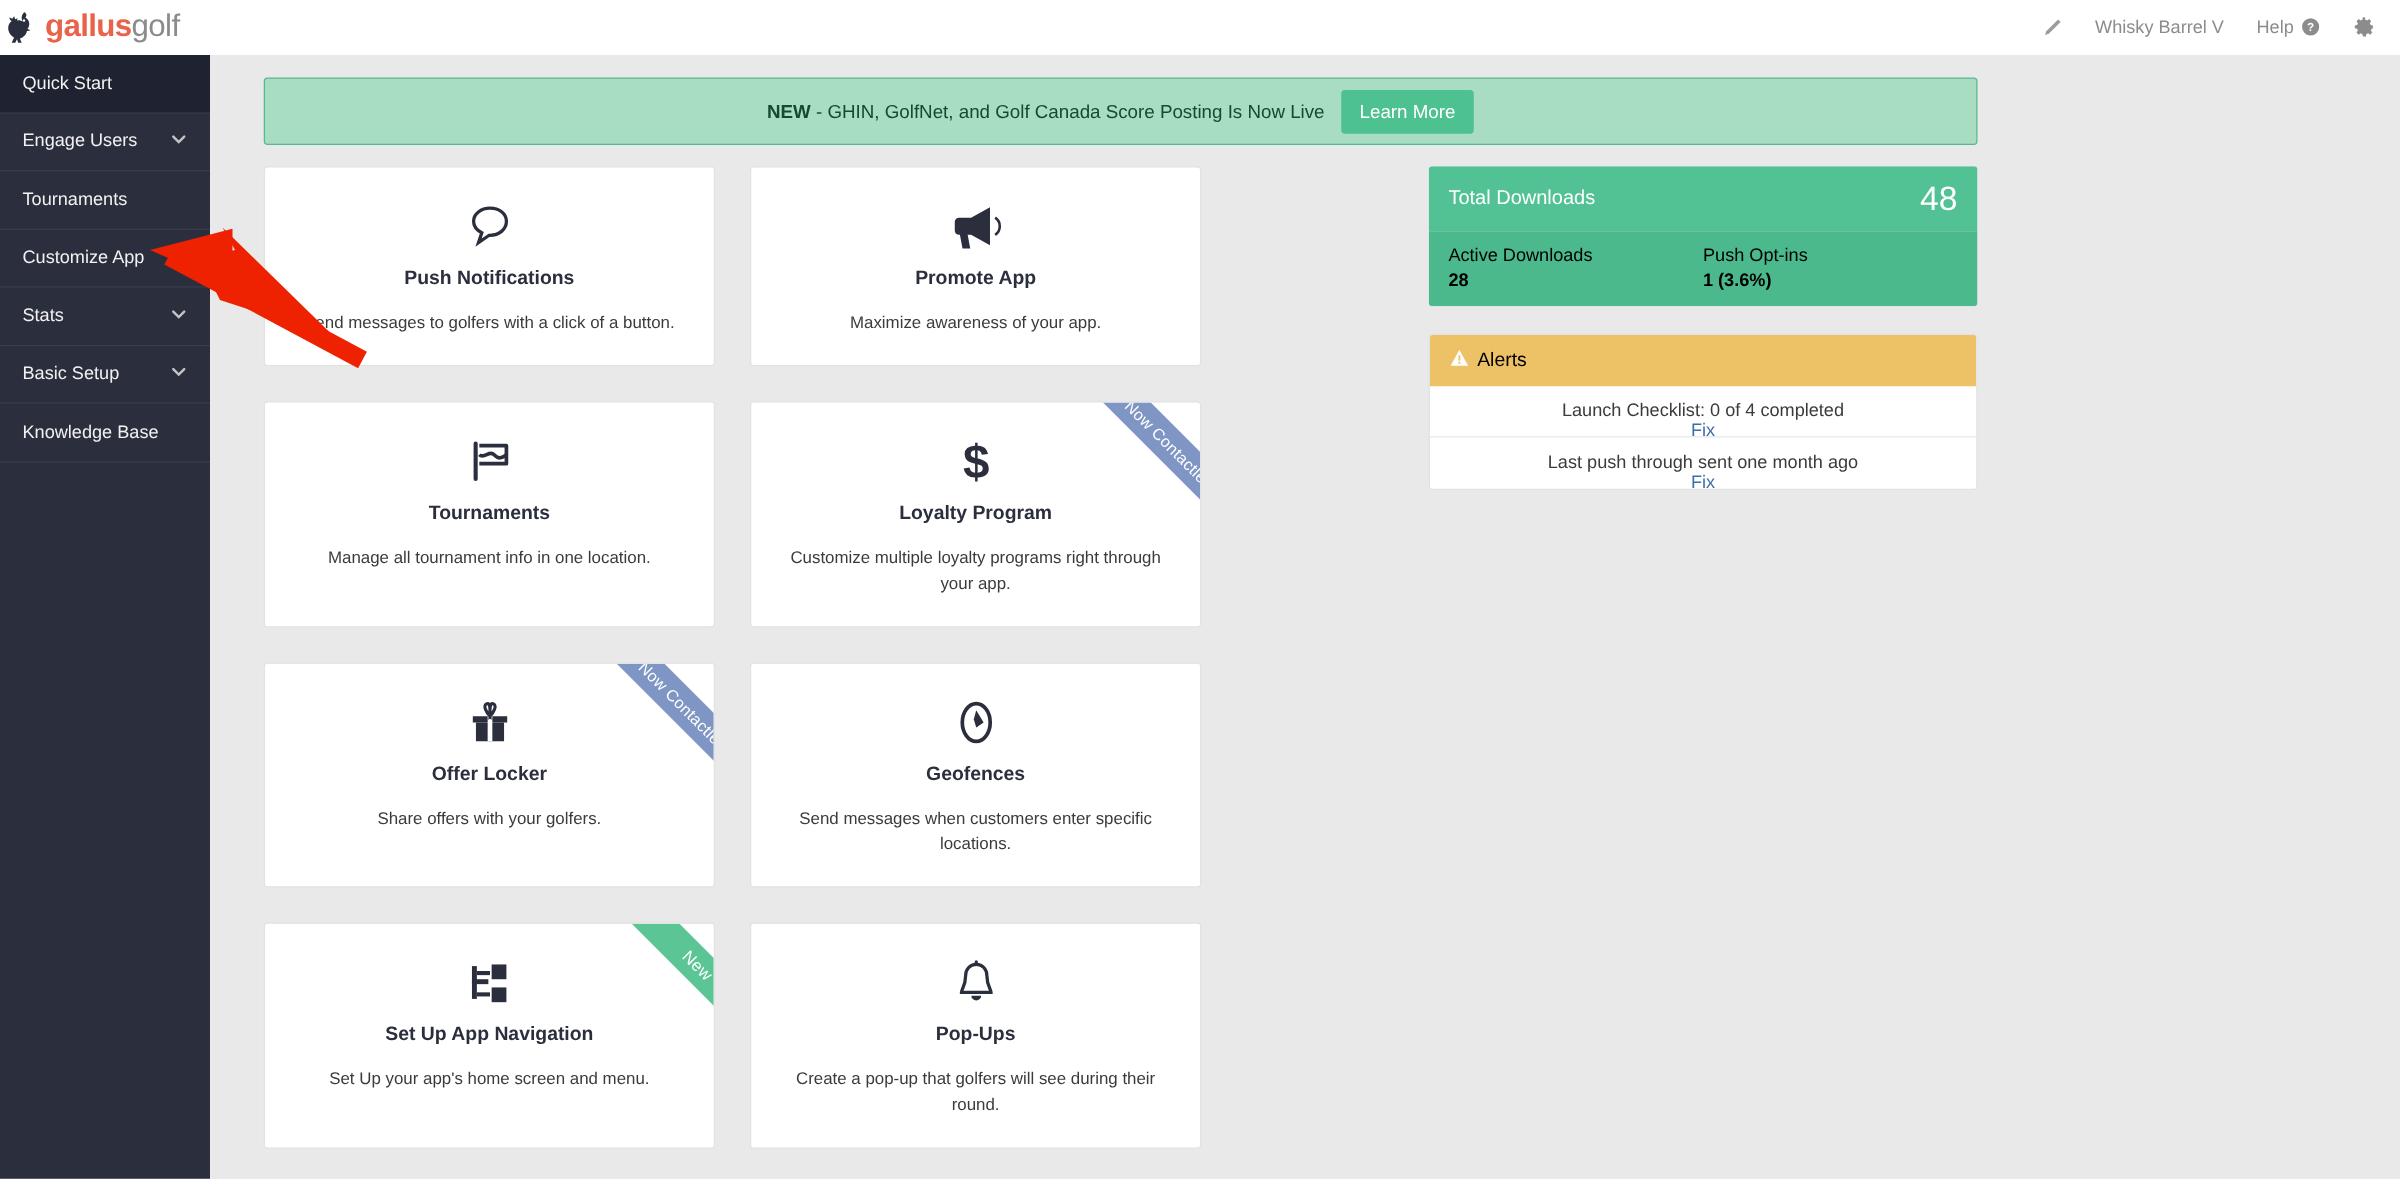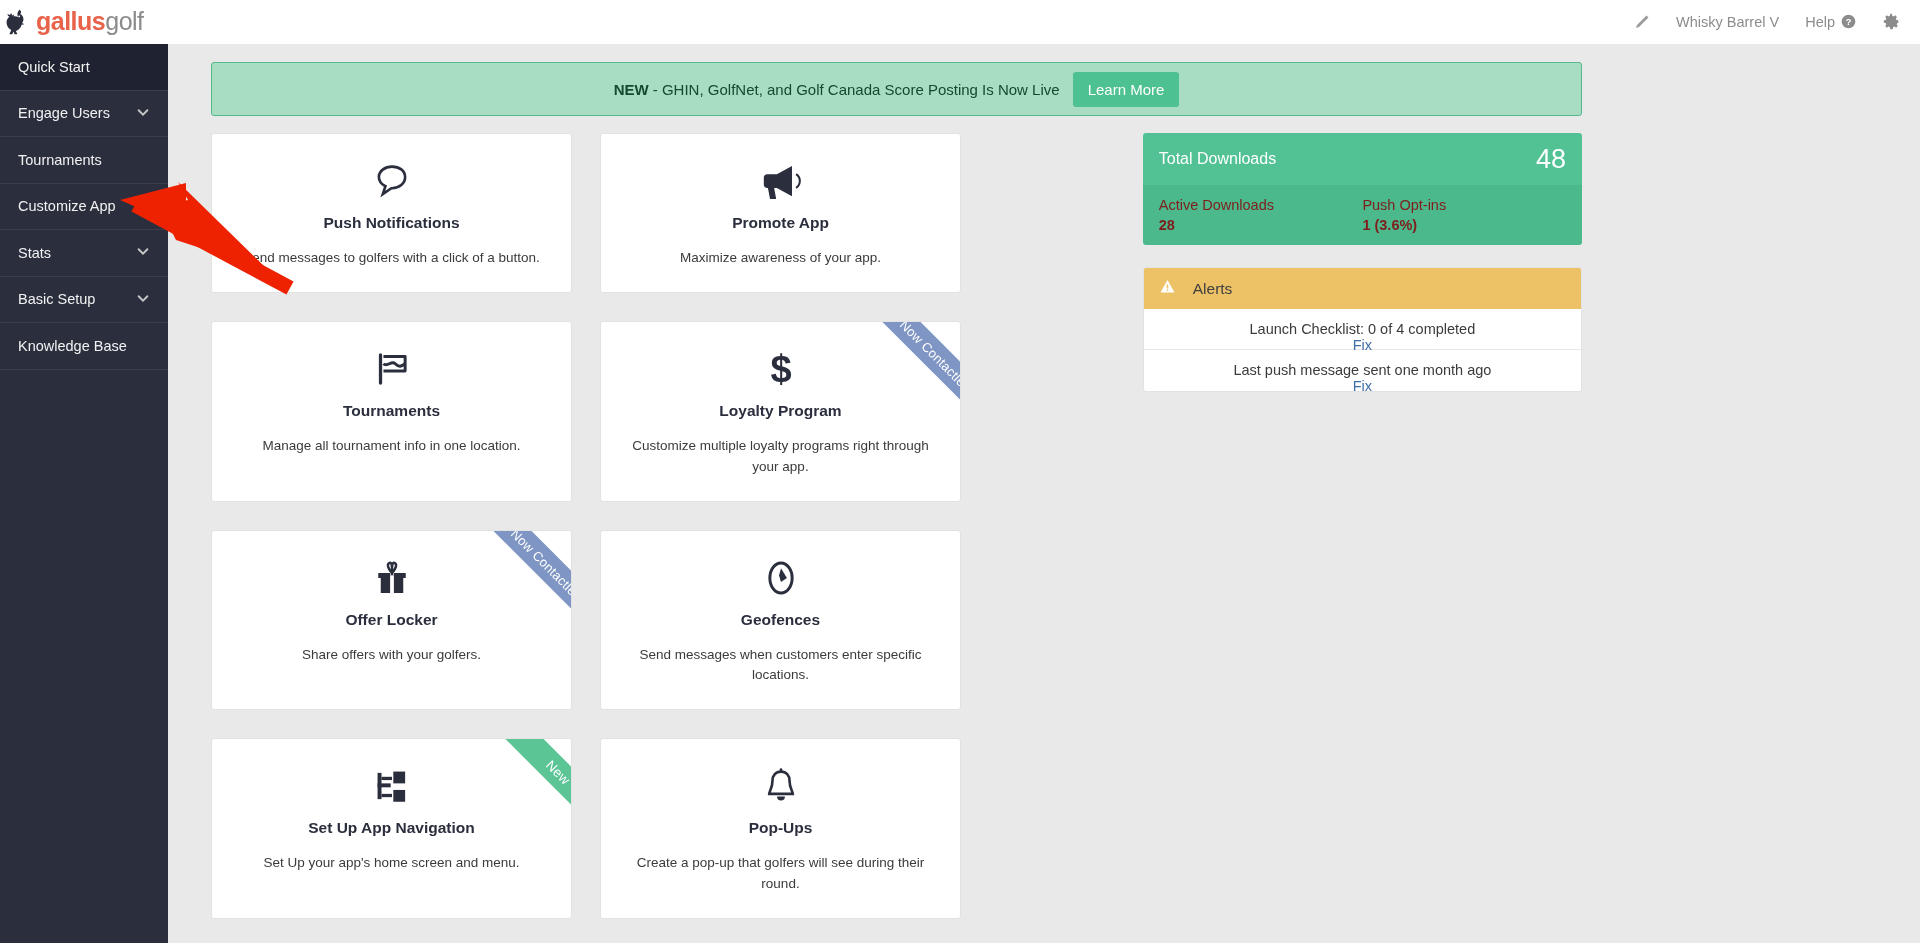--- a/index.html
+++ b/index.html
@@ -115,33 +115,33 @@
   .side-col { width: 548px; }
   .stats-box { border-radius: 3px; overflow: hidden; margin-bottom: 22px; }
   .stats-top {
     background: #52c295; color: #fff; padding: 13px 16px;
     display: flex; align-items: center; justify-content: space-between;
     height: 52px;
   }
   .stats-top-label { font-size: 16px; }
   .stats-top-value { font-size: 27px; font-weight: 400; }
   .stats-bottom {
-    background: #4cb98c; color: #7f1d1d; display: flex; padding: 12px 16px 0;
+    background: #4cb98c; color: #000000; display: flex; padding: 12px 16px 0;
     height: 60px;
   }
   .stat-cell { width: 50%; }
   .stat-label { font-size: 14.5px; margin-bottom: 4px; }
   .stat-value { font-size: 14.5px; font-weight: 700; }
 
   .alerts-box {
     background: #fff; border: 1px solid #e2e2e2; border-radius: 3px; overflow: hidden;
   }
   .alerts-head {
-    background: #edc267; color: #404040; padding: 11px 16px; font-size: 15.5px;
-    display: flex; align-items: center; gap: 18px; height: 41px;
+    background: #edc267; color: #000000; padding: 11px 16px; font-size: 15.5px;
+    display: flex; align-items: center; gap: 7px; height: 41px;
   }
   .alert-row {
     display: flex; align-items: center; justify-content: space-between;
     padding: 12px 16px; font-size: 14.5px; color: #3b3b3b;
     border-bottom: 1px solid #e8e8e8; height: 41px; flex-direction: column;
   }
   .alert-row:last-child { border-bottom: none; }
   .fix-link { color: #3f6fa8; text-decoration: none; cursor: pointer; font-size: 14.5px; }
 
   
@@ -369,21 +369,21 @@
               </svg>
           </span>
           <span>Alerts</span>
         </div>
         <div id="alerts-list">
             <div class="alert-row">
               <span>Launch Checklist: 0 of 4 completed</span>
               <a class="fix-link">Fix</a>
             </div>
             <div class="alert-row">
-              <span>Last push message sent one month ago</span>
+              <span>Last push through sent one month ago</span>
               <a class="fix-link">Fix</a>
             </div>
           </div>
       </div>
 
     </div>
   </div>
 </div>
 
 <svg class="arrow-overlay" viewBox="0 0 1920 943">

